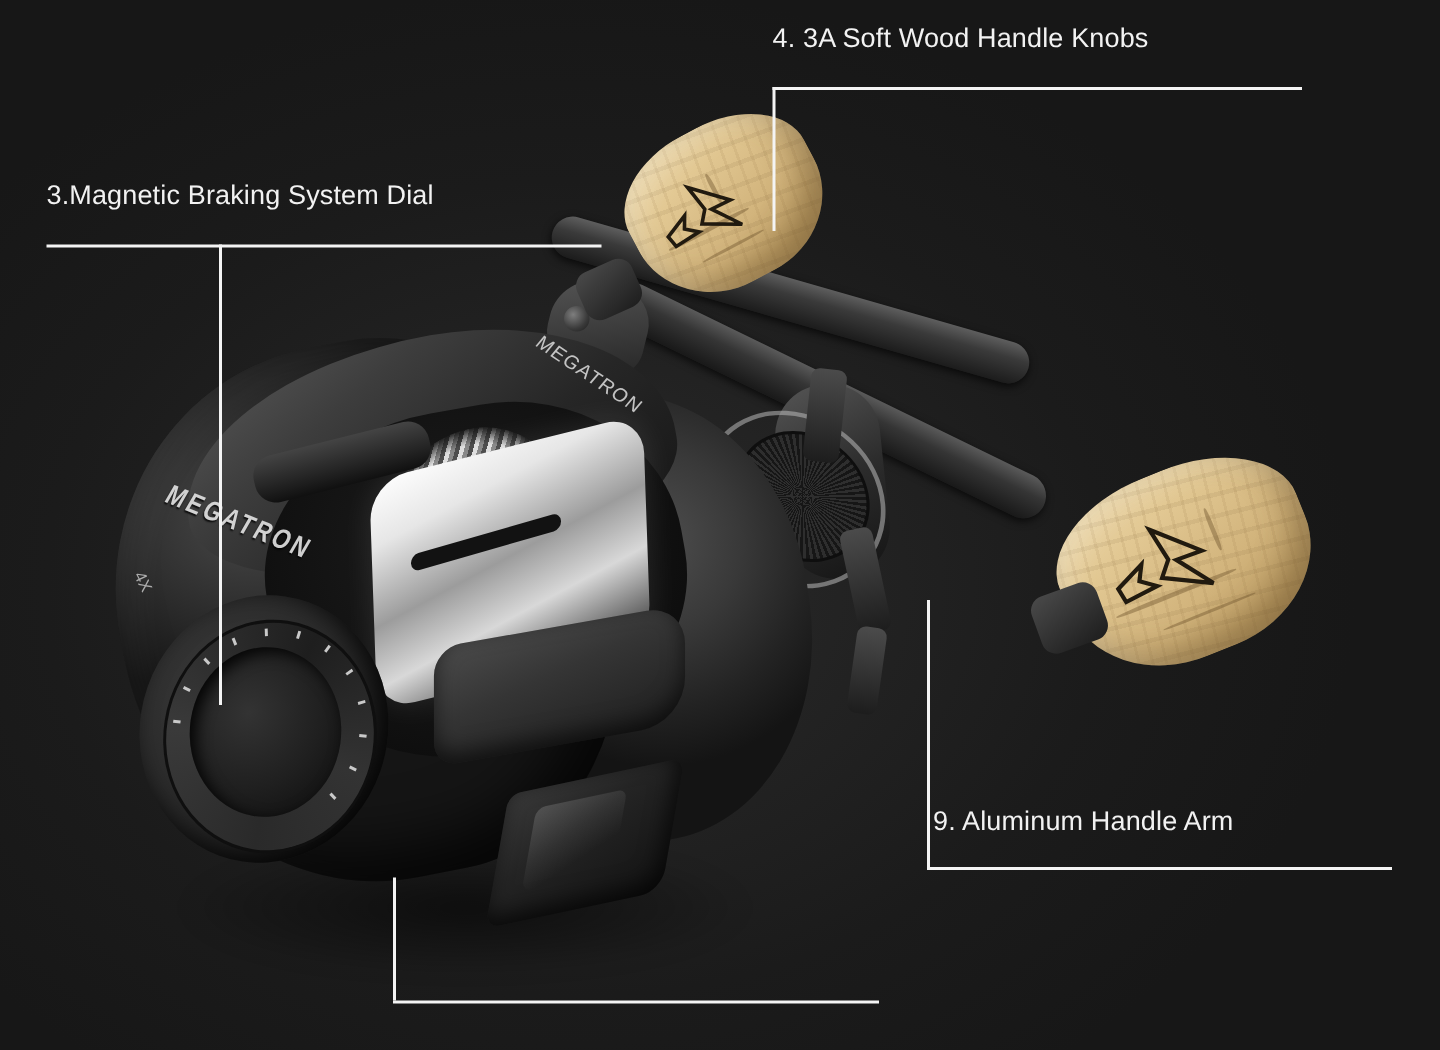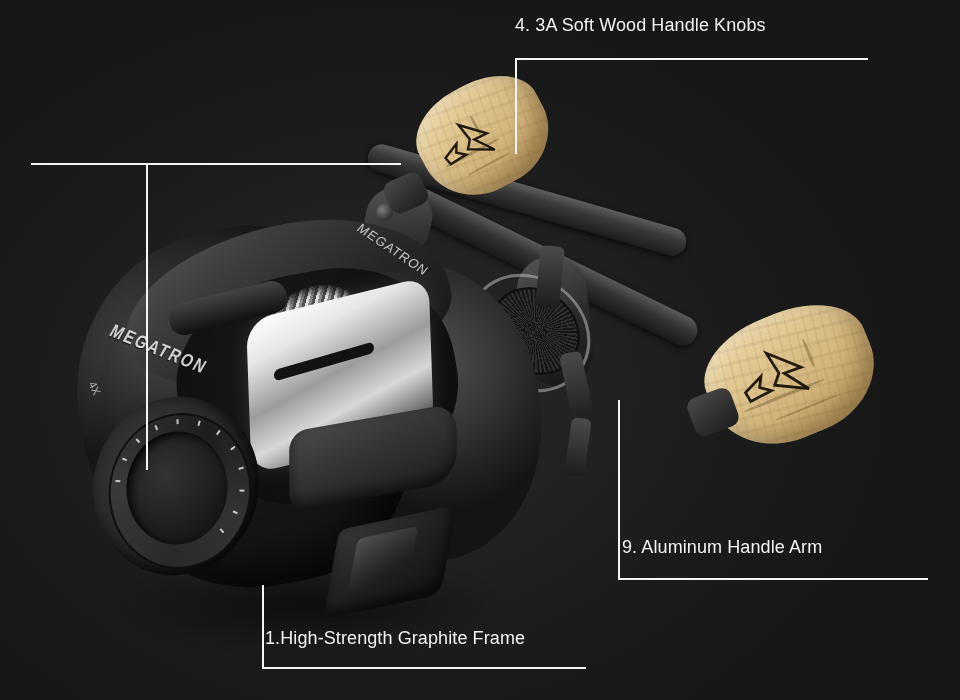--- a/index.html
+++ b/index.html
@@ -360,24 +360,24 @@
       </svg>
     </div>
     <div class="part knob-collar" style="left:690px; top:392px; transform:rotate(-20deg);"></div>
     <div class="part knob-collar" style="left:386px; top:176px; width:40px; height:34px; transform:rotate(-24deg);"></div>
   </div>
 
   <div class="callout" style="left:515px; top:15px;">4. 3A Soft Wood Handle Knobs</div>
   <div class="rule h" style="left:515px; top:58px; width:353px;"></div>
   <div class="rule v" style="left:515px; top:58px; height:96px;"></div>
 
+  <div class="callout" style="left:31px; top:120px;">3.Magnetic Braking System Dial</div>
   <div class="rule h" style="left:31px; top:163px; width:370px;"></div>
   <div class="rule v" style="left:146px; top:163px; height:307px;"></div>
 
   <div class="callout" style="left:622px; top:537px;">9. Aluminum Handle Arm</div>
   <div class="rule h" style="left:618px; top:578px; width:310px;"></div>
   <div class="rule v" style="left:618px; top:400px; height:178px;"></div>
 
-  <div class="callout" style="left:265px; top:628px;">1.High-Strength Graphite Frame</div>
   <div class="rule h" style="left:262px; top:667px; width:324px;"></div>
   <div class="rule v" style="left:262px; top:585px; height:82px;"></div>
 
 </div>
 
 </body></html>

